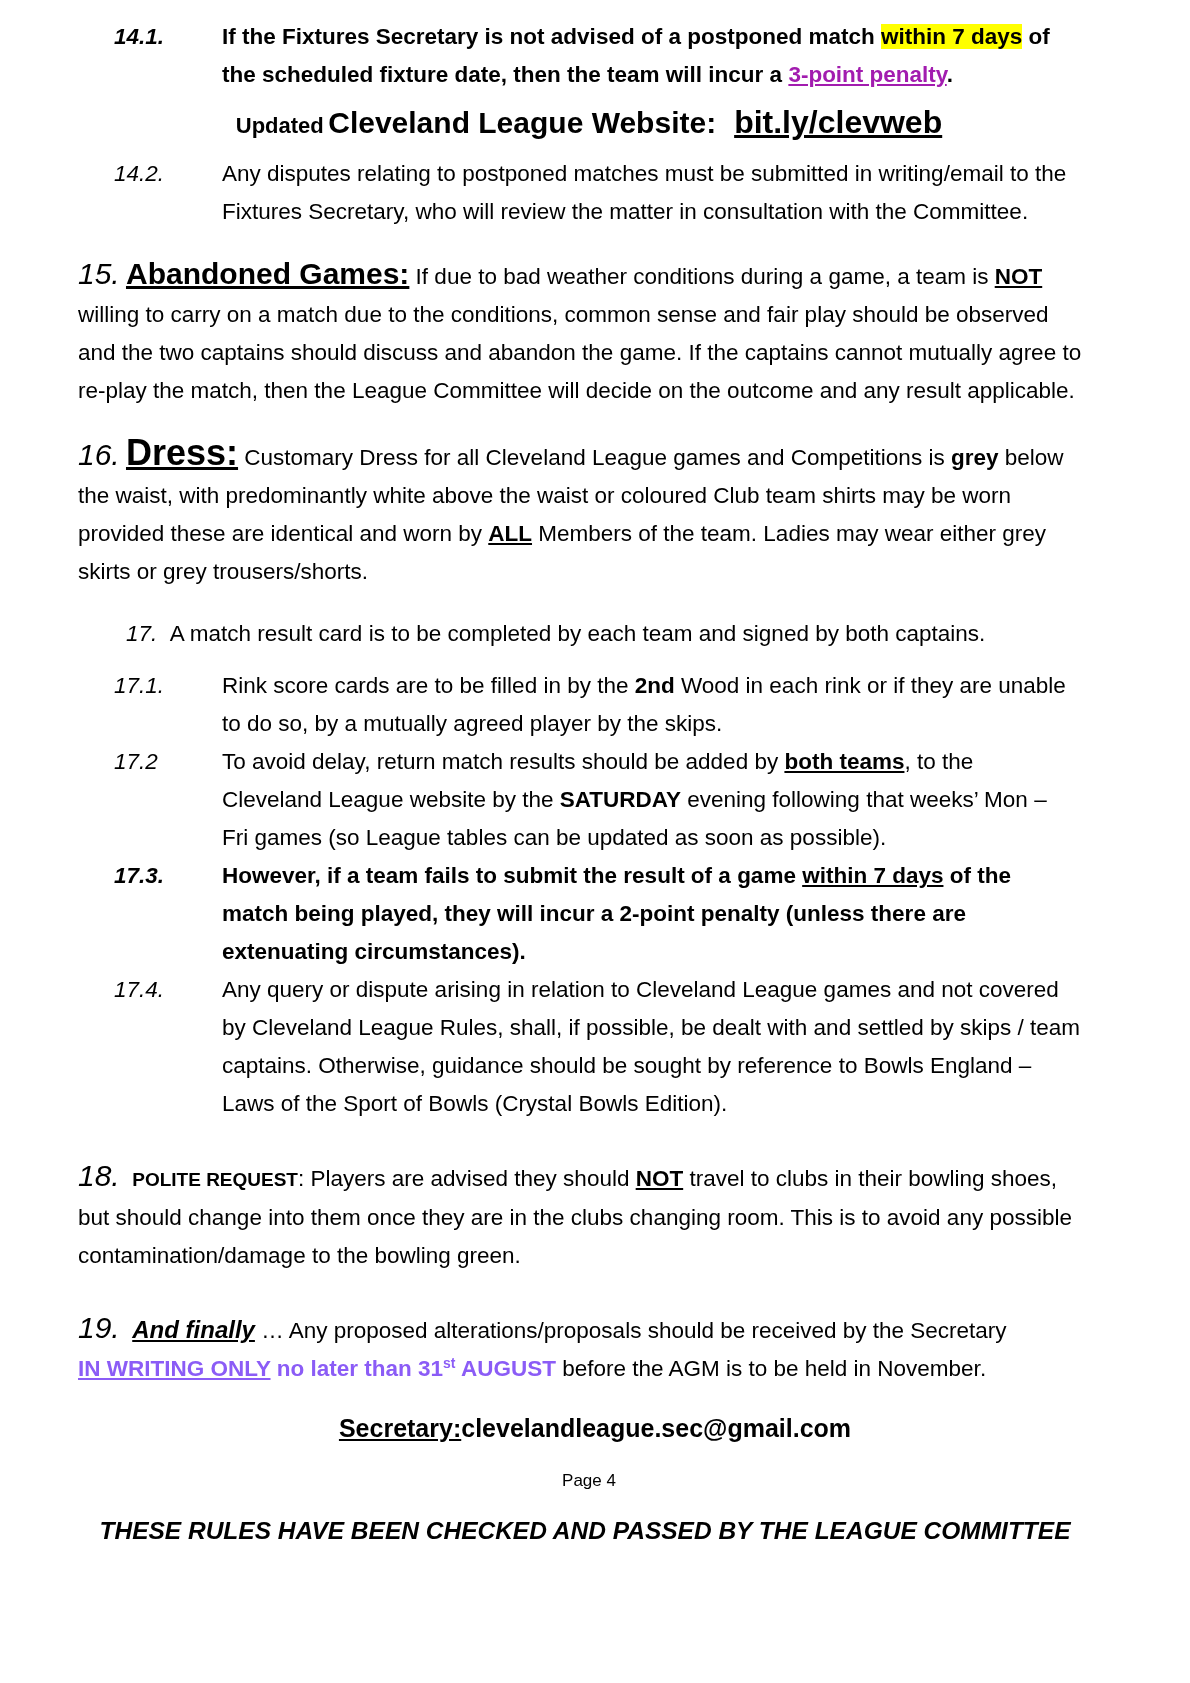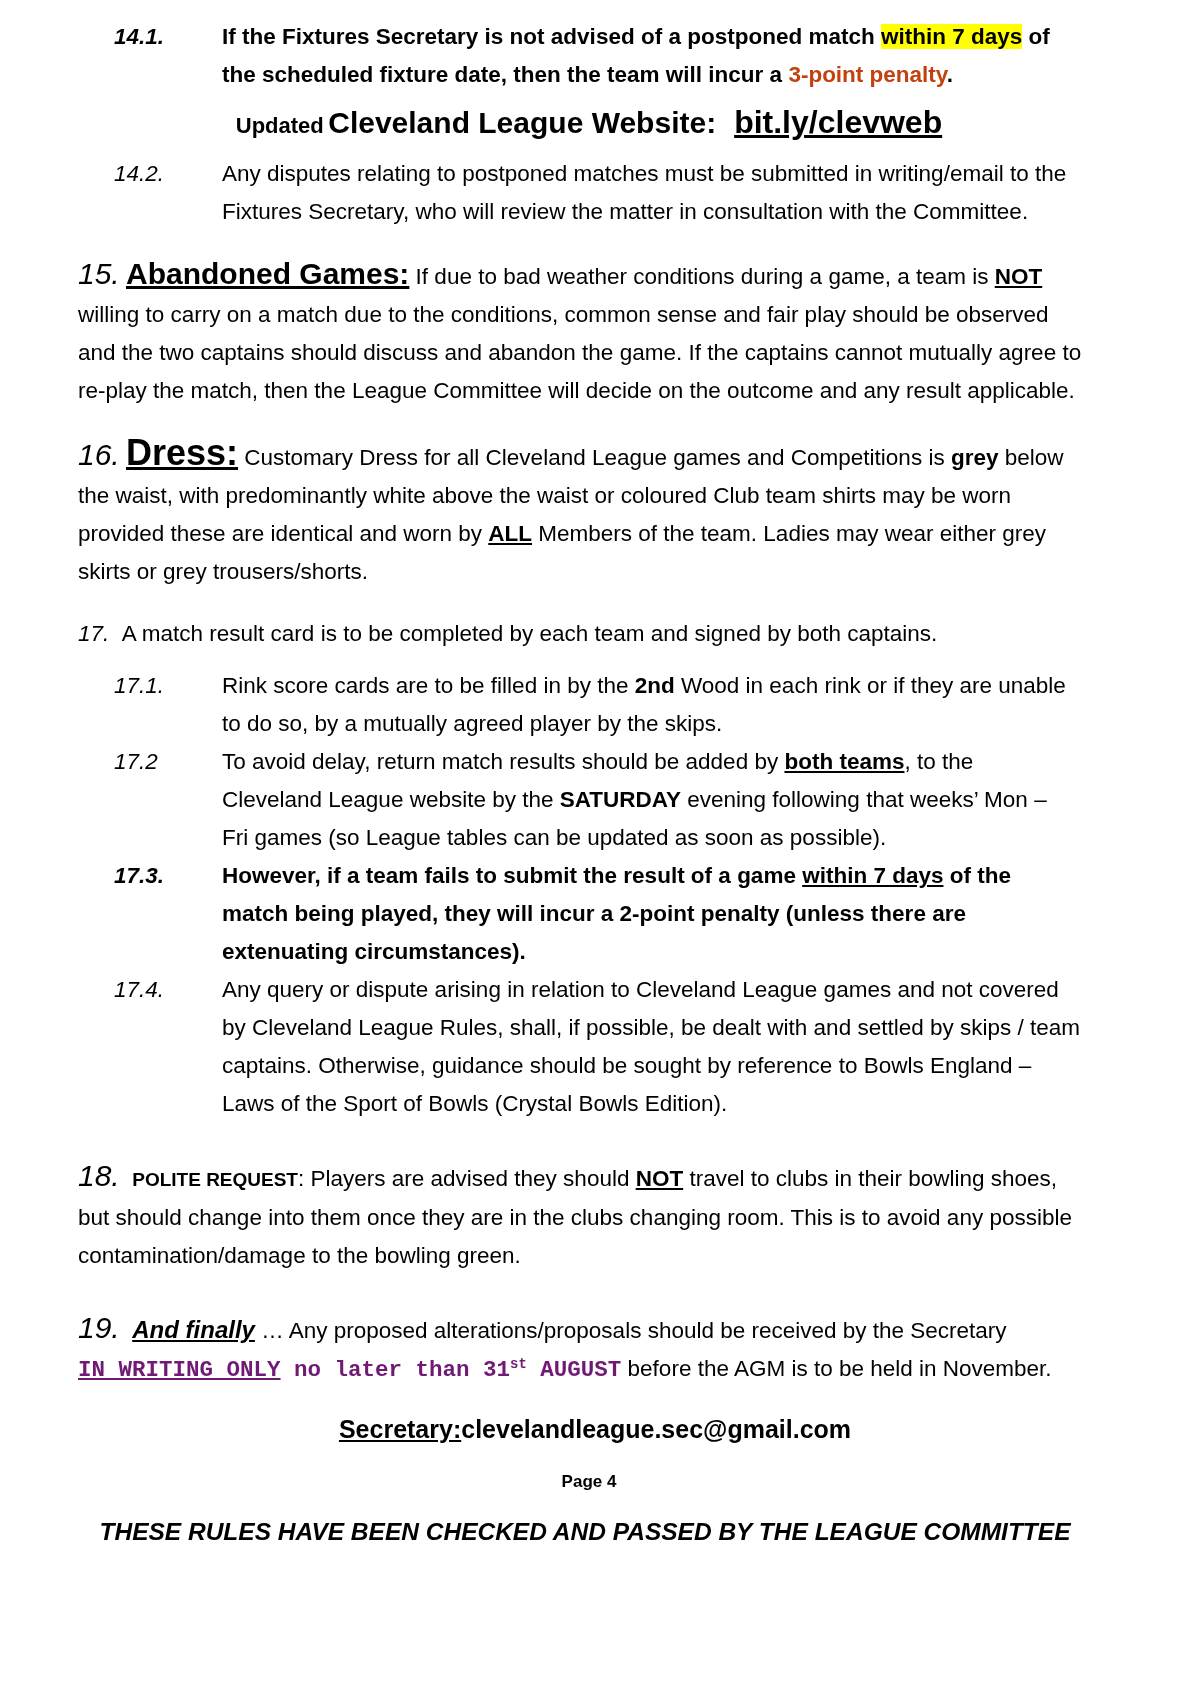--- a/index.html
+++ b/index.html
@@ -48,25 +48,25 @@
     text-align: left;
   }
 
   .spacer-sm { height: 14px; }
   .spacer-md { height: 24px; }
   .spacer-lg { height: 34px; }
 
   b, .b { font-weight: bold; }
   .u { text-decoration: underline; }
   .bu { font-weight: bold; text-decoration: underline; }
-  .i { font-style: italic; }
+  .i { font-style: italic; margin-left: 48px; }
 
   .hl { background: #FFFF00; }
-  .red { color: #c2410c; }
-  .darkred { color: #701a75; font-family: Liberation Mono, monospace; }
+  .red { color: #a21caf; text-decoration: underline; }
+  .darkred { color: #8b5cf6; }
 
   sup { font-size: 0.62em; vertical-align: super; line-height: 0; }
 
   
   .website-line {
     text-align: center;
     margin: 10px 0 0 0;
     padding-left: 18px;
     white-space: nowrap;
   }
@@ -124,21 +124,21 @@
   .secretary-line .label {
     font-weight: bold;
     text-decoration: underline;
   }
   .secretary-line .email {
     font-weight: bold;
   }
   .page-number {
     text-align: center;
     font-size: 17px;
-    font-weight: bold;
+    font-weight: normal;
     margin-top: 28px;
     padding-left: 18px;
   }
   .committee-banner {
     text-align: center;
     font-size: 24.5px;
     font-weight: bold;
     font-style: italic;
     color: #000000;
     margin-top: 26px;

